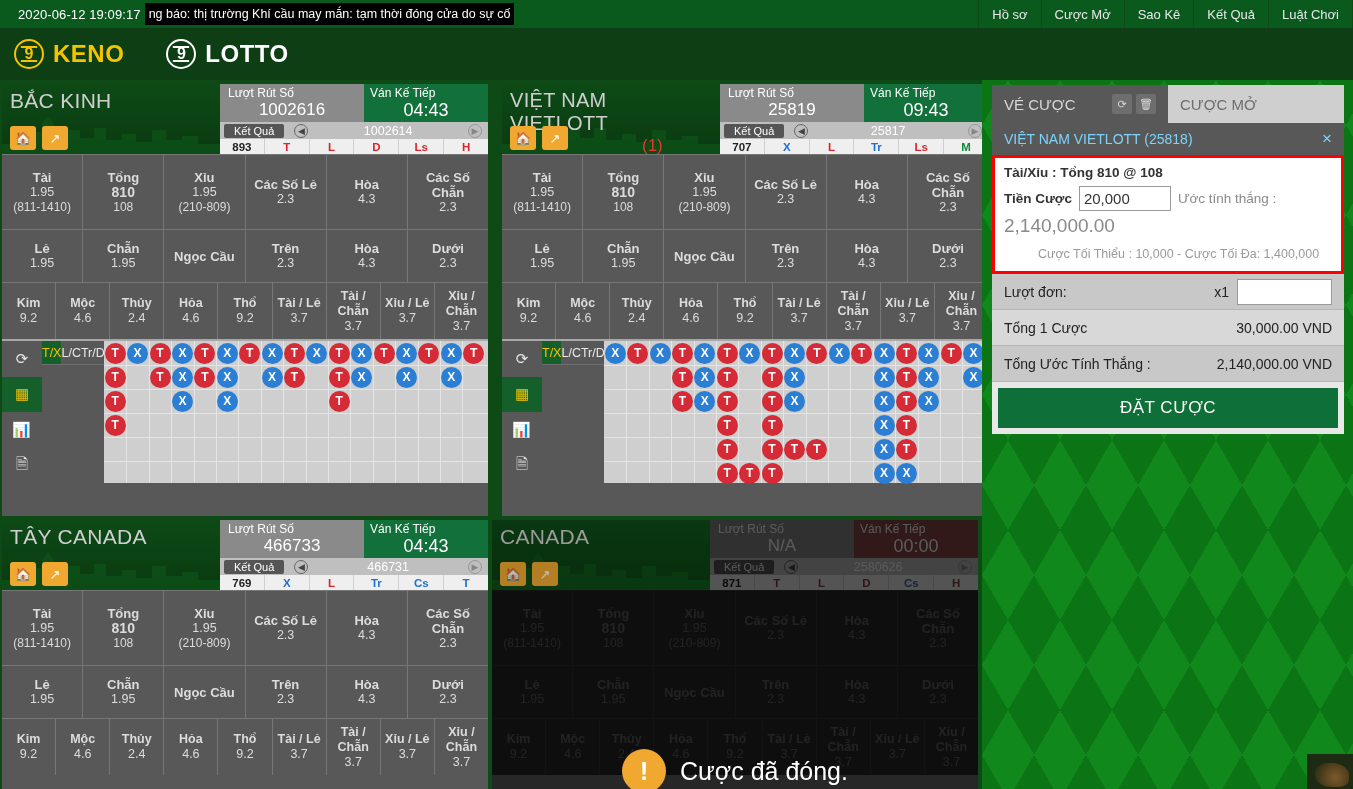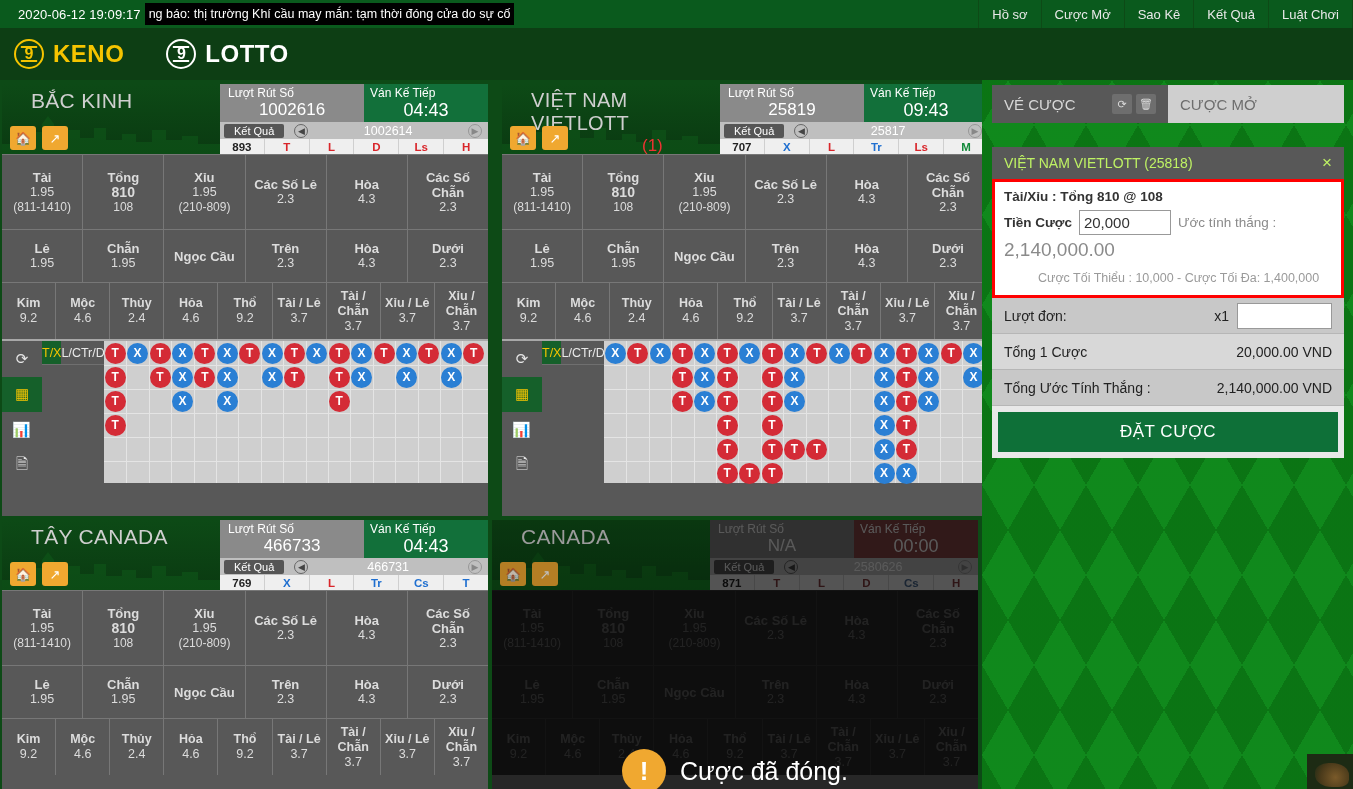--- a/index.html
+++ b/index.html
@@ -65,21 +65,21 @@
   .ghead { display: flex; height: 70px; }
   .gbanner {
     position: relative; width: 218px; height: 70px; overflow: hidden;
     background: linear-gradient(180deg,#0d4a16 0%, #0a3a11 100%);
   }
   .gbanner .skyline {
     position: absolute; left: 0; bottom: 0; width: 100%; height: 44px; opacity: .55;
   }
   .gname {
     position: absolute; left: 8px; top: 5px; color: #cfcfcf;
-    font-size: 21px; line-height: 23px; letter-spacing: .3px; max-width: 200px; margin-left: 21px;
+    font-size: 21px; line-height: 23px; letter-spacing: .3px; max-width: 200px;
   }
   .gname.small { font-size: 20px; }
   .gcount { color: #e33; font-size: 17px; position: absolute; left: 140px; top: 52px; }
   .gicons { position: absolute; left: 8px; bottom: 4px; display: flex; gap: 6px; }
   .gicon {
     width: 26px; height: 24px; background: #f0a830; border-radius: 3px;
     display: flex; align-items: center; justify-content: center; color: #fff; font-size: 13px;
   }
   .gright { width: 268px; display: flex; flex-direction: column; }
   .grow1 { display: flex; height: 38px; }
@@ -170,21 +170,21 @@
     background-size: 52px 90px, 52px 90px, 100% 100%;
   }
   .slip { position: absolute; left: 10px; top: 5px; width: 352px; }
   .sliptabs { display: flex; height: 38px; }
   .sliptab { flex: 1 1 0; display: flex; align-items: center; padding: 0 12px; font-size: 15px; }
   .sliptab.active { background: #585858; color: #d8d8d8; }
   .sliptab.inactive { background: #cfcfcf; color: #6d6d6d; }
   .slipicons { margin-left: auto; display: flex; gap: 4px; }
   .sbtn { width: 20px; height: 20px; background: #6e6e6e; border-radius: 2px; color: #ddd;
     font-size: 11px; display: flex; align-items: center; justify-content: center; cursor: pointer; }
-  .slipitem { background: #585858; height: 32px; display: flex; align-items: center; padding: 0 12px; color: #bef264; font-size: 14px; margin-top: 24px; }
+  .slipitem { background: #585858; height: 32px; display: flex; align-items: center; padding: 0 12px; color: #7dd3fc; font-size: 14px; }
   .slipitem .x { margin-left: auto; font-size: 17px; cursor: pointer; }
   .betbox { background: #fff; border: 3px solid #ff0000; padding: 7px 9px 9px 9px; }
   .betline { font-size: 13.5px; color: #333; font-weight: bold; margin-bottom: 6px; }
   .betrow { display: flex; align-items: center; gap: 7px; }
   .betrow .lb { font-size: 13.5px; font-weight: bold; color: #333; white-space: nowrap; }
   .betrow input {
     width: 92px; height: 25px; font-size: 15px; padding: 0 4px; border: 1px solid #999;
     font-family: "Liberation Sans", sans-serif; color: #333;
   }
   .betrow .est { font-size: 13.5px; color: #8a8a8a; }
@@ -984,21 +984,21 @@
           <div class="betlimit">Cược Tối Thiểu : 10,000 - Cược Tối Đa: 1,400,000</div>
         </div>
 
         <div class="srow">
           <span>Lượt đơn:</span>
           <span class="mult">x1</span>
           <input type="text" class="qty" value="" style="">
         </div>
         <div class="srow light">
           <span>Tổng 1 Cược</span>
-          <span class="rt">20,000.00 VND</span>
+          <span class="rt">30,000.00 VND</span>
         </div>
         <div class="srow">
           <span>Tổng Ước Tính Thắng :</span>
           <span class="rt">2,140,000.00 VND</span>
         </div>
         <div class="slipwrap">
           <button class="placebtn">ĐẶT CƯỢC</button>
         </div>
       </div>
 

